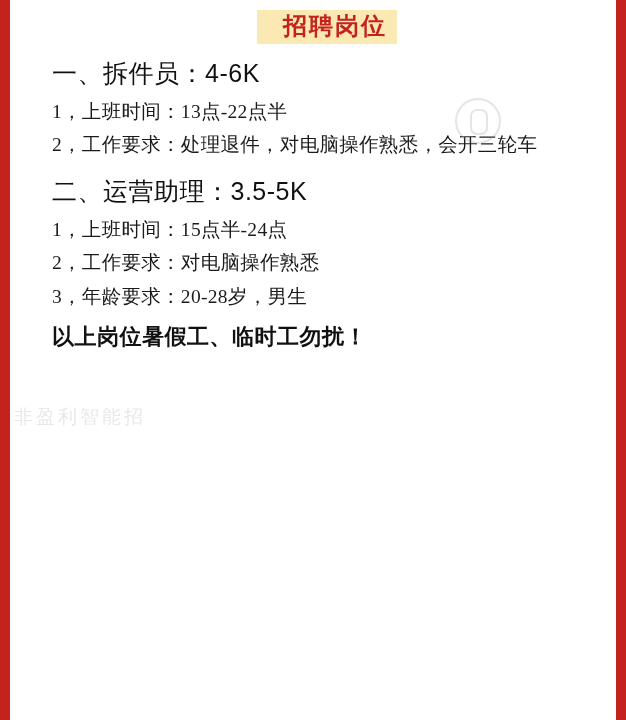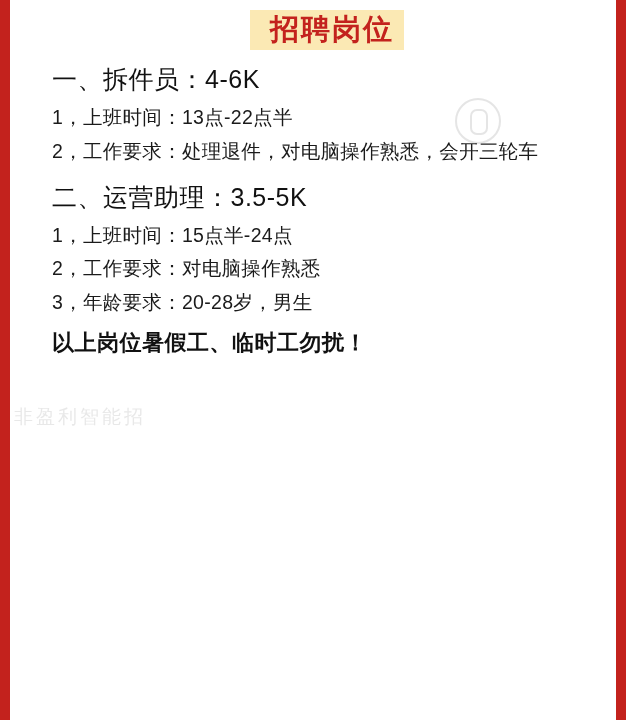--- a/index.html
+++ b/index.html
@@ -41,25 +41,25 @@
     padding: 8px 14px 0 42px;
     box-sizing: border-box;
   }
 
   .title-wrap {
     text-align: center;
     margin: 2px 0 8px 0;
   }
   .title {
     display: inline-block;
-    font-size: 29px;
+    font-size: 24px;
     font-weight: bold;
     color: #c3221d;
     background: #fbe9b4;
-    padding: 1px 10px 3px 20px;
+    padding: 1px 10px 3px 26px;
     letter-spacing: 2px;
     line-height: 1.25;
   }
 
   .section {
     margin: 0 0 6px 0;
   }
   .sec-head {
     font-size: 25px;
     font-weight: normal;
@@ -67,20 +67,21 @@
     line-height: 1.55;
     margin: 10px 0 2px 0;
     letter-spacing: 0.5px;
   }
   .item {
     font-size: 19.5px;
     color: #1b1b1b;
     line-height: 1.72;
     margin: 0;
     letter-spacing: 0.3px;
+    font-family: Liberation Serif, serif;
   }
   .footer-note {
     font-size: 22px;
     font-weight: bold;
     color: #111111;
     line-height: 1.6;
     letter-spacing: 0.5px;
   }
 
   

